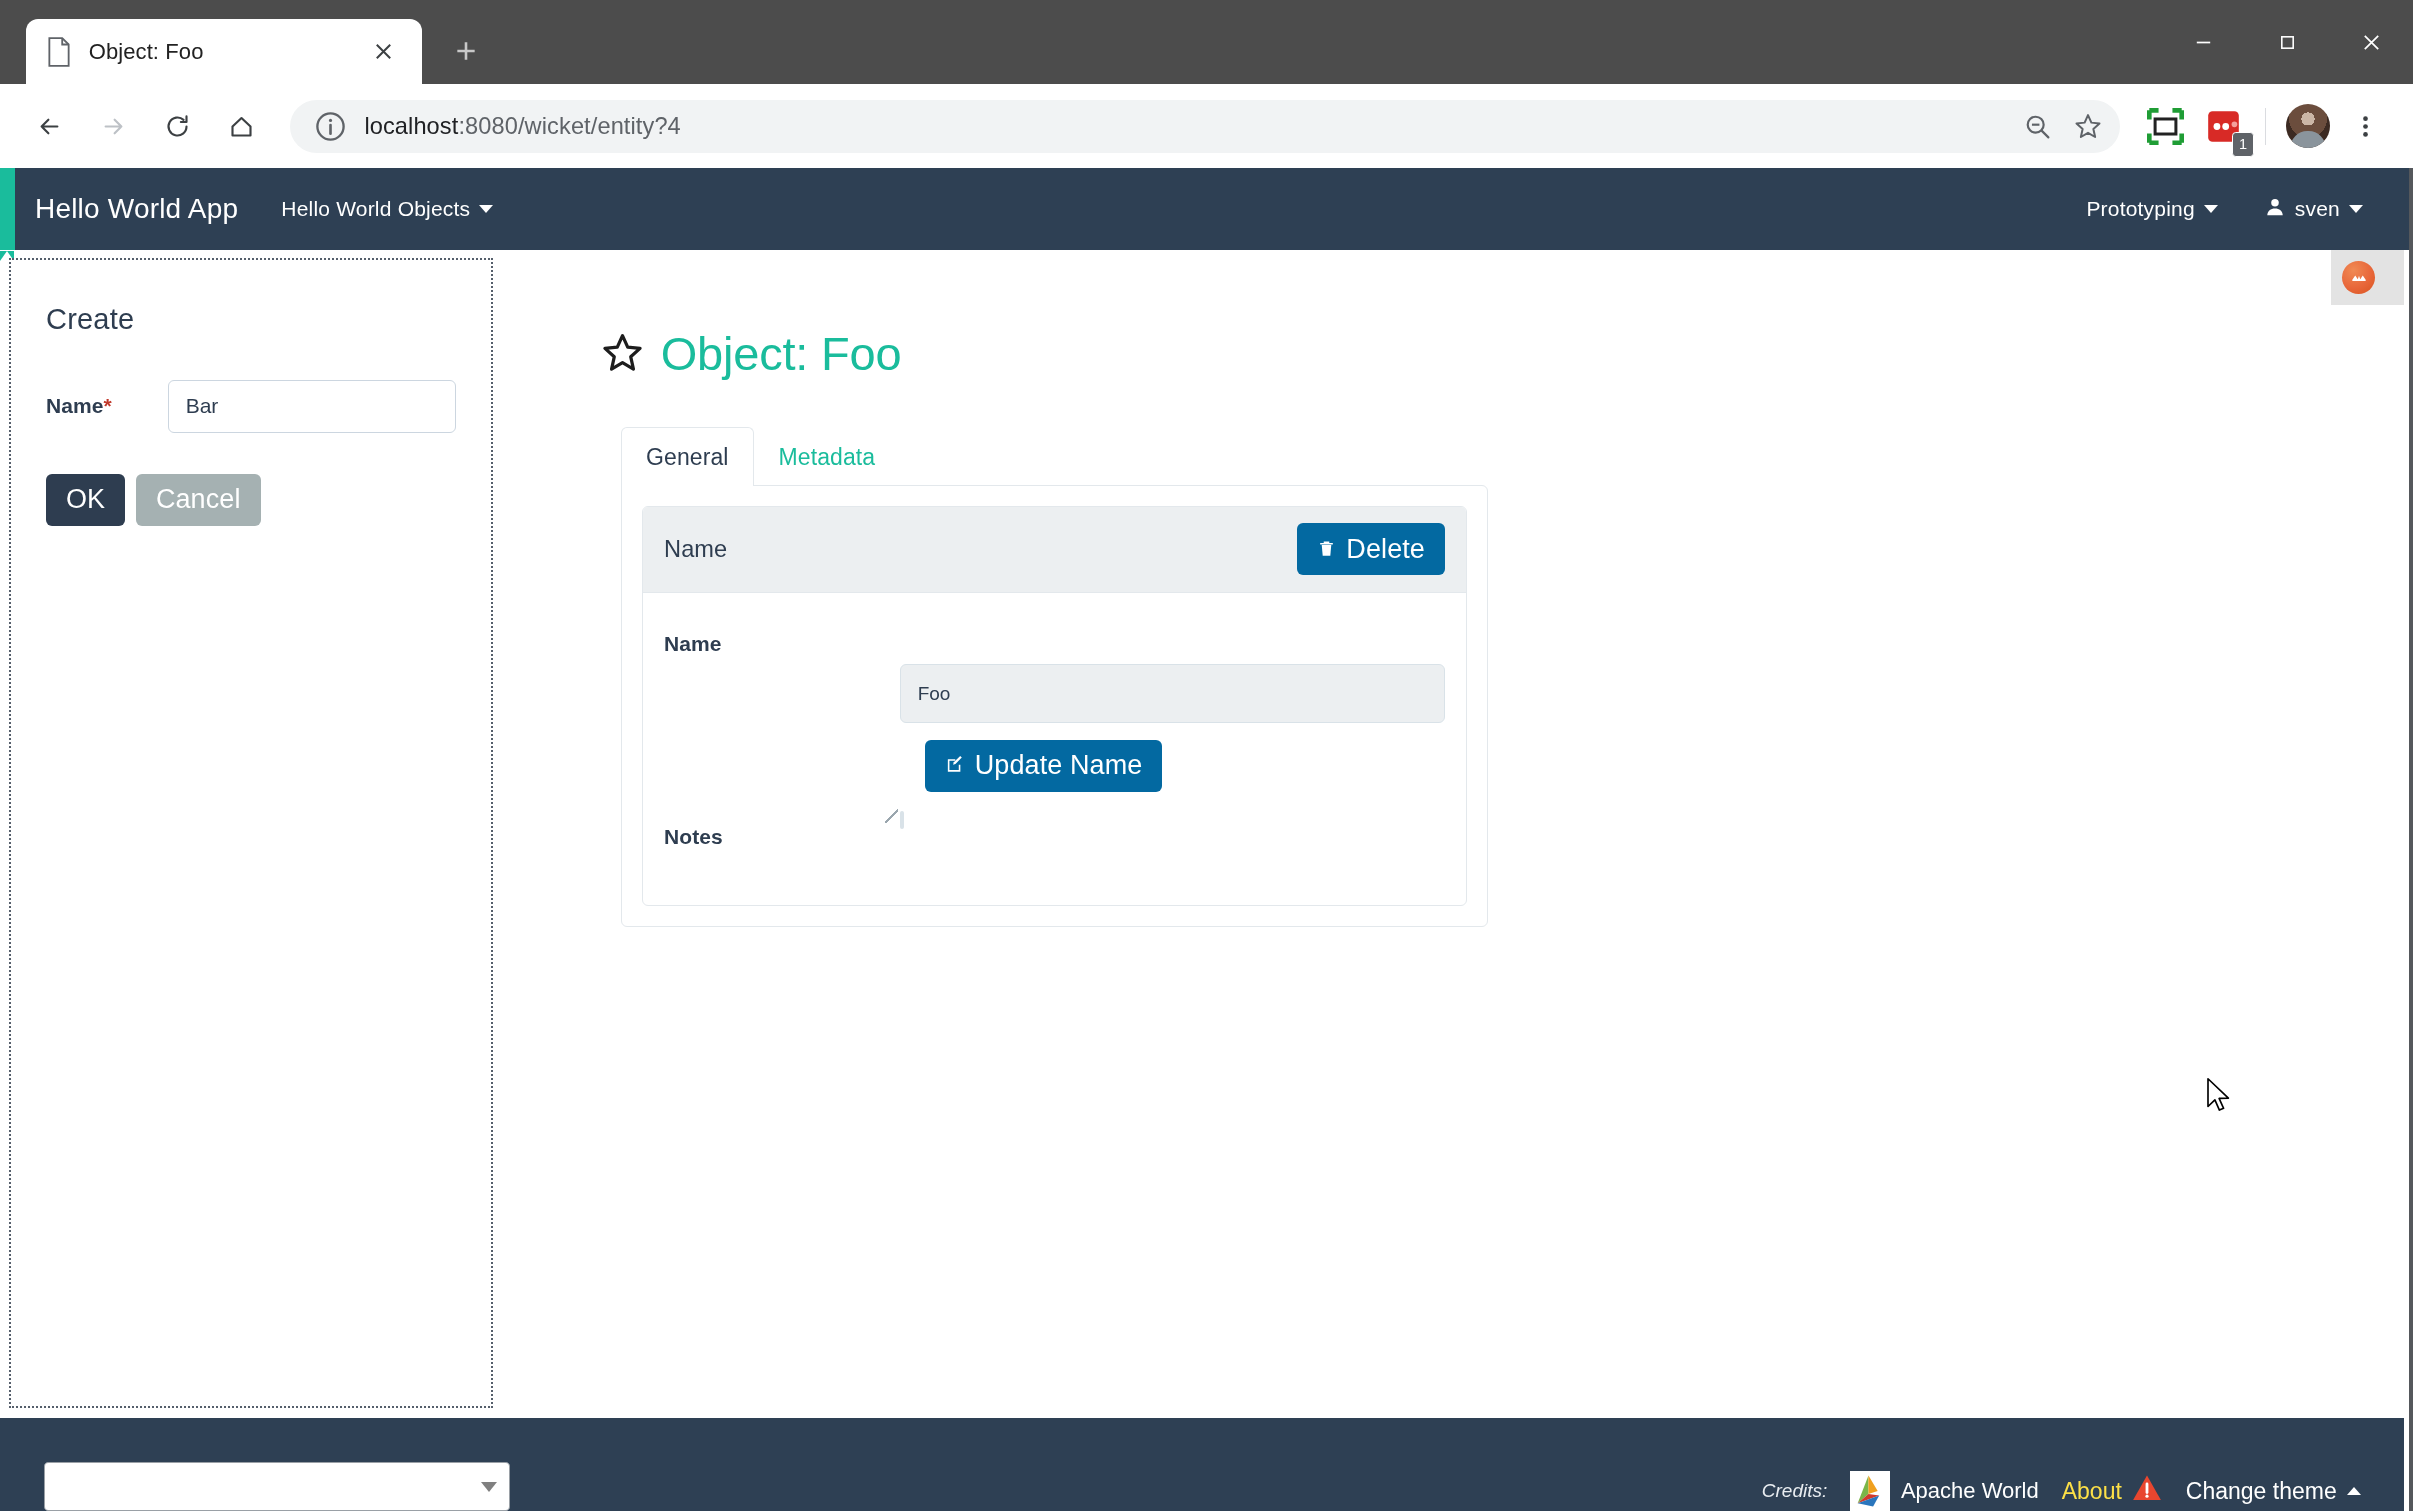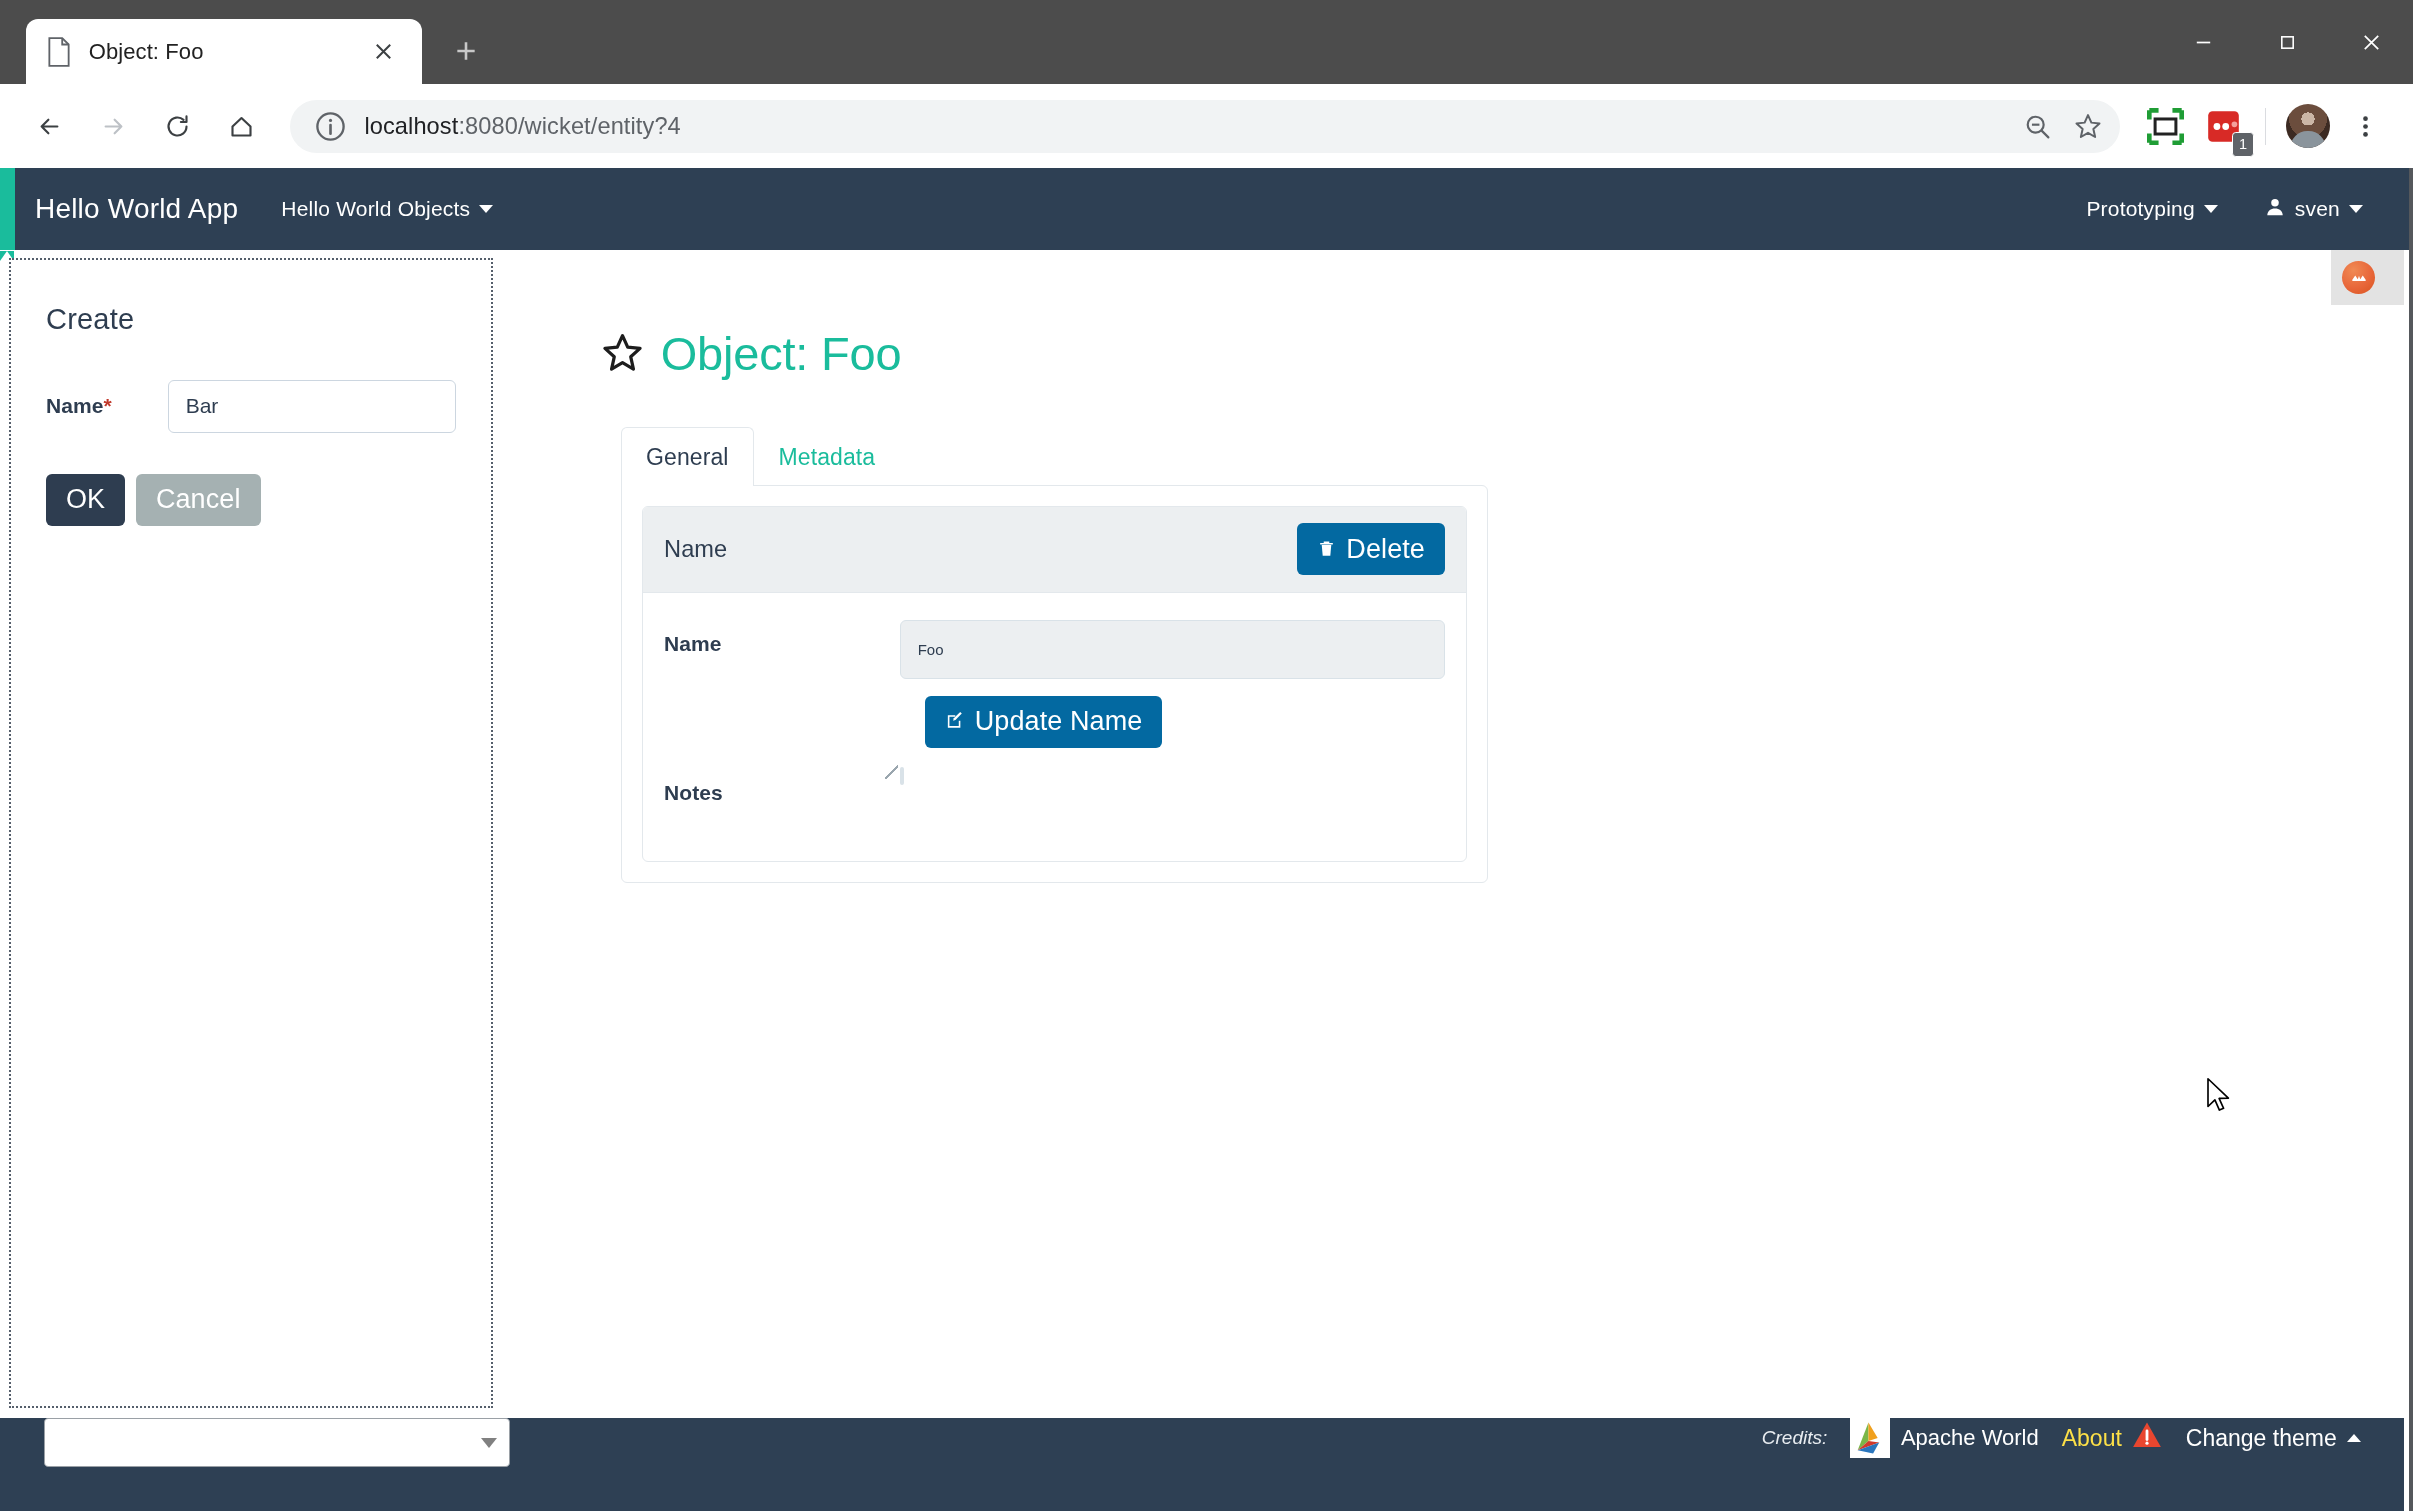--- a/index.html
+++ b/index.html
@@ -276,42 +276,43 @@
     font-size: 21px; font-weight: 700; color: #2e3d50;
     padding-top: 12px; letter-spacing: 0.1px;
   }
   .prop-field { flex: 1 1 auto; min-width: 0; }
   .readonly-input {
     height: 59px;
     background: #eceff1;
     border: 1.5px solid #d9e2e8; border-radius: 6px;
     display: flex; align-items: center;
     padding: 0 16.7px;
-    font-size: 15px; color: #2e3d50;
+    font-size: 19px; color: #2e3d50;
     margin-bottom: 16.7px;
+    margin-top: 44px;
   }
   .notes-area {
     height: 312px;
     background: #ffffff;
     border: 2.3px solid #d9e2e8; border-radius: 4.6px;
     position: relative;
   }
   .resize-grip {
     position: absolute; right: 3.8px; bottom: 3.8px;
     width: 13.7px; height: 13.7px;
     background:
       linear-gradient(135deg, transparent 46%, #9aa6ae 46%, #9aa6ae 56%, transparent 56%);
   }
 
   
   .footer {
     position: absolute; left: 0; right: 4.6px; bottom: 0;
     height: 93px;
     background: #2e4054;
-    display: flex; align-items: flex-start;
+    display: flex; align-items: flex-end;
     padding: 0 43px 0 44px;
     gap: 44px;
   }
   .theme-select {
     width: 466px; height: 49px;
     background: #ffffff;
     border: 1.5px solid #9aa0a6; border-radius: 4.6px;
     display: flex; align-items: center;
     padding: 0 12px;
     font-size: 20px; color: #202124;

